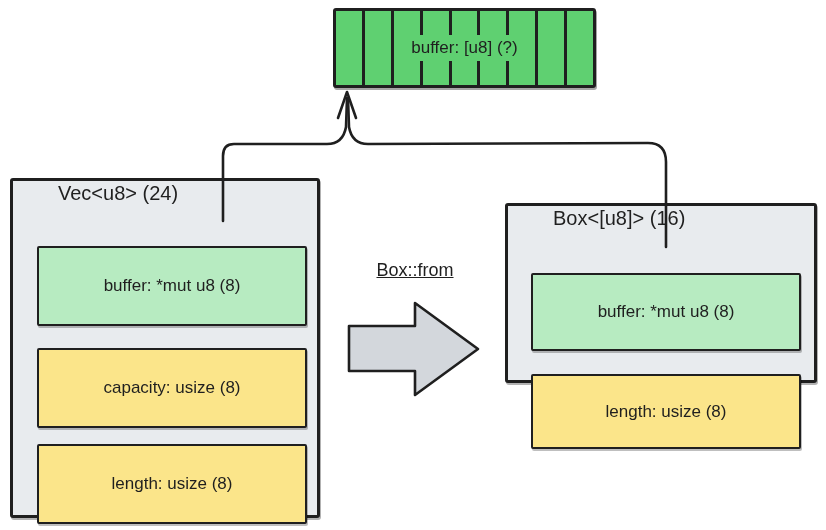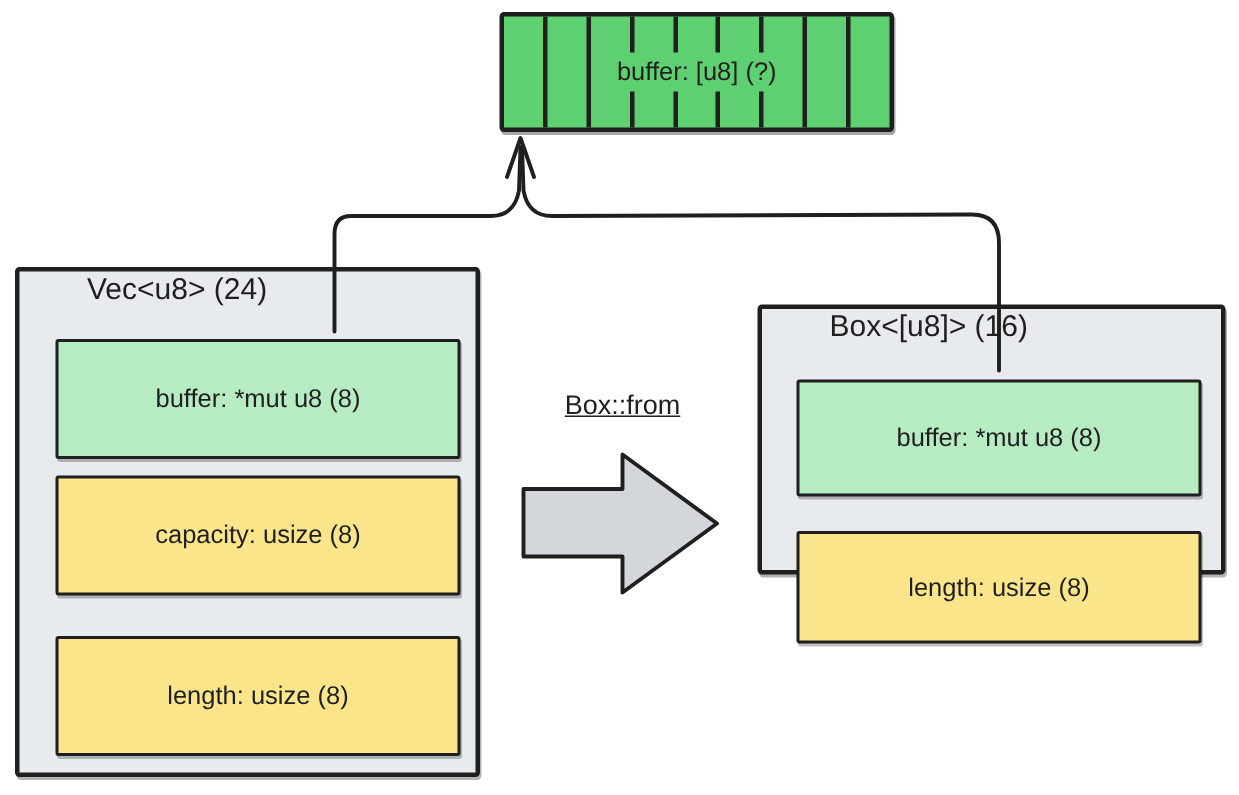--- a/index.html
+++ b/index.html
@@ -58,26 +58,27 @@
   .field {
     position: absolute;
     box-sizing: border-box;
     width: 270px;
     border: 2.5px solid var(--ink);
     border-radius: 2px;
     display: flex; align-items: center; justify-content: center;
     font-size: 17px;
     white-space: nowrap;
     box-shadow: 1px 2px 0 rgba(0,0,0,0.25);
+    margin-top: 20px;
   }
   .field.green  { background: var(--field-green); }
   .field.yellow { background: var(--field-yellow); }
 
   .vec-field-buffer   { left: 24px; top: 45px;  height: 80px; }
-  .vec-field-capacity { left: 24px; top: 136px; height: 80px; }
+  .vec-field-capacity { left: 24px; top: 147px; height: 80px; }
   .vec-field-length   { left: 24px; top: 243px; height: 80px; }
 
   .box-field-buffer { left: 23px; top: 47px;  height: 78px; }
   .box-field-length { left: 23px; top: 148px; height: 75px; }
 
   
   .transform-label {
     position: absolute;
     left: 352px; top: 260px; width: 126px;
     text-align: center;

